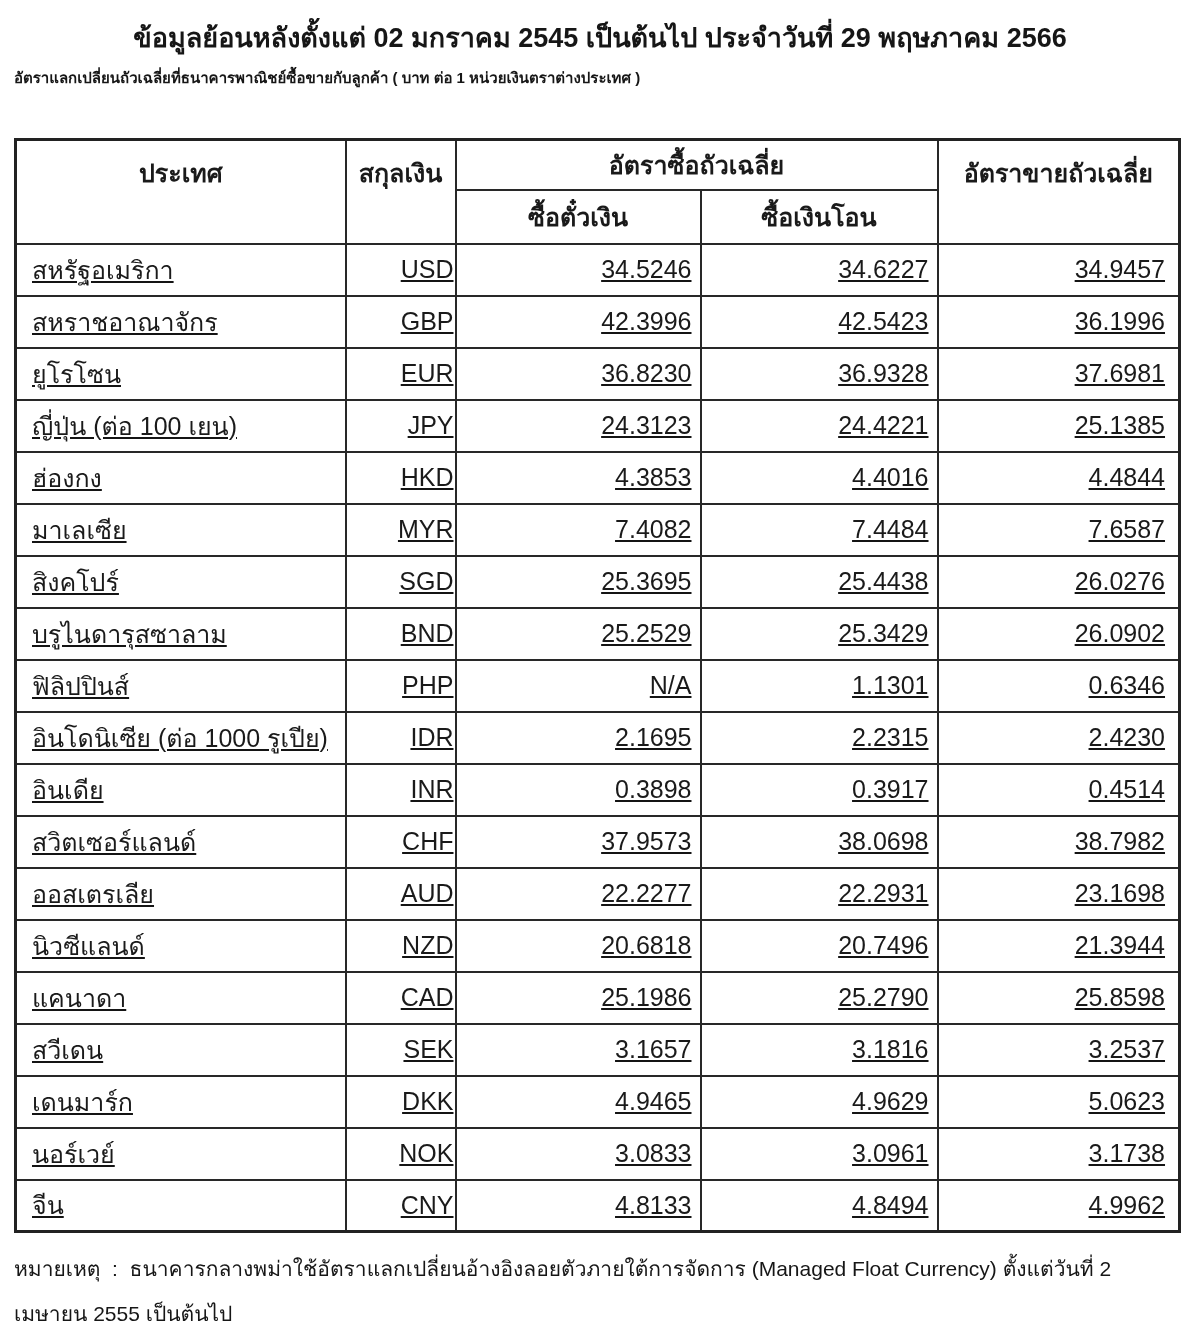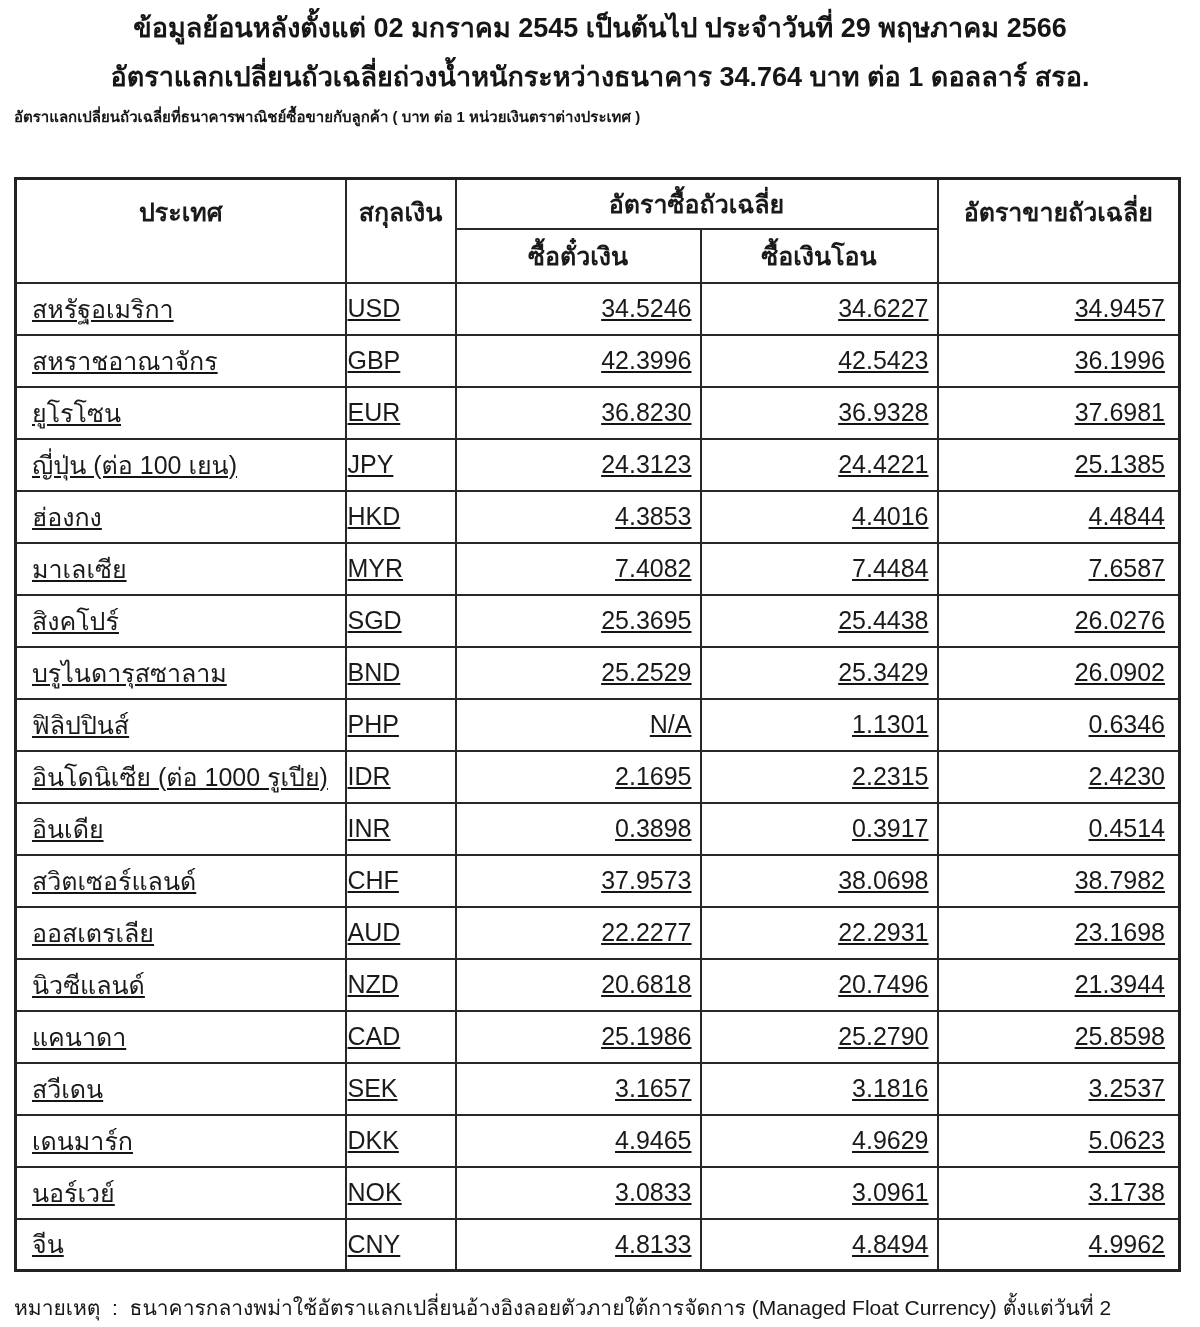--- a/index.html
+++ b/index.html
@@ -9,21 +9,21 @@
     color: #141414;
     font-family: "Liberation Sans", "DejaVu Sans", sans-serif;
   }
   .page {
     width: 1200px;
     min-height: 1327px;
     box-sizing: border-box;
     background: #ffffff;
   }
   .titles {
-    padding-top: 4px;
+    padding-top: 14px;
     text-align: center;
     font-weight: bold;
     font-size: 27px;
     color: #161616;
   }
   .title-line {
     line-height: 49px;
     white-space: nowrap;
   }
   .caption {
@@ -57,21 +57,21 @@
     height: 104px;
   }
   tr.head-top { height: 50px; }
   tr.head-sub th { height: 54px; vertical-align: middle; }
   tbody tr { height: 52px; text-decoration: underline; }
   td.cell-country {
     text-align: left;
     padding-left: 15px;
   }
   td.cell-currency {
-    text-align: left;
+    text-align: right;
   }
   td.num {
     text-align: right;
     padding-right: 8px;
   }
   td.cell-sell {
     padding-right: 13px;
   }
   .footnote {
     margin: 13px 16px 0 14px;
@@ -81,21 +81,20 @@
     white-space: pre-wrap;
   }
 </style>
 </head>
 <body>
 
 <div class="page">
 
   <div class="titles">
     <div class="title-line">ข้อมูลย้อนหลังตั้งแต่ 02 มกราคม 2545 เป็นต้นไป ประจำวันที่ 29 พฤษภาคม 2566</div>
-    <div class="title-line">อัตราแลกเปลี่ยนถัวเฉลี่ยถ่วงน้ำหนักระหว่างธนาคาร 34.764 บาท ต่อ 1 ดอลลาร์ สรอ.</div>
   </div>
 
   <div class="caption">อัตราแลกเปลี่ยนถัวเฉลี่ยที่ธนาคารพาณิชย์ซื้อขายกับลูกค้า ( บาท ต่อ 1 หน่วยเงินตราต่างประเทศ )</div>
 
   <table class="fx">
     <colgroup>
       <col style="width:330px">
       <col style="width:110px">
       <col style="width:245px">
       <col style="width:237px">

